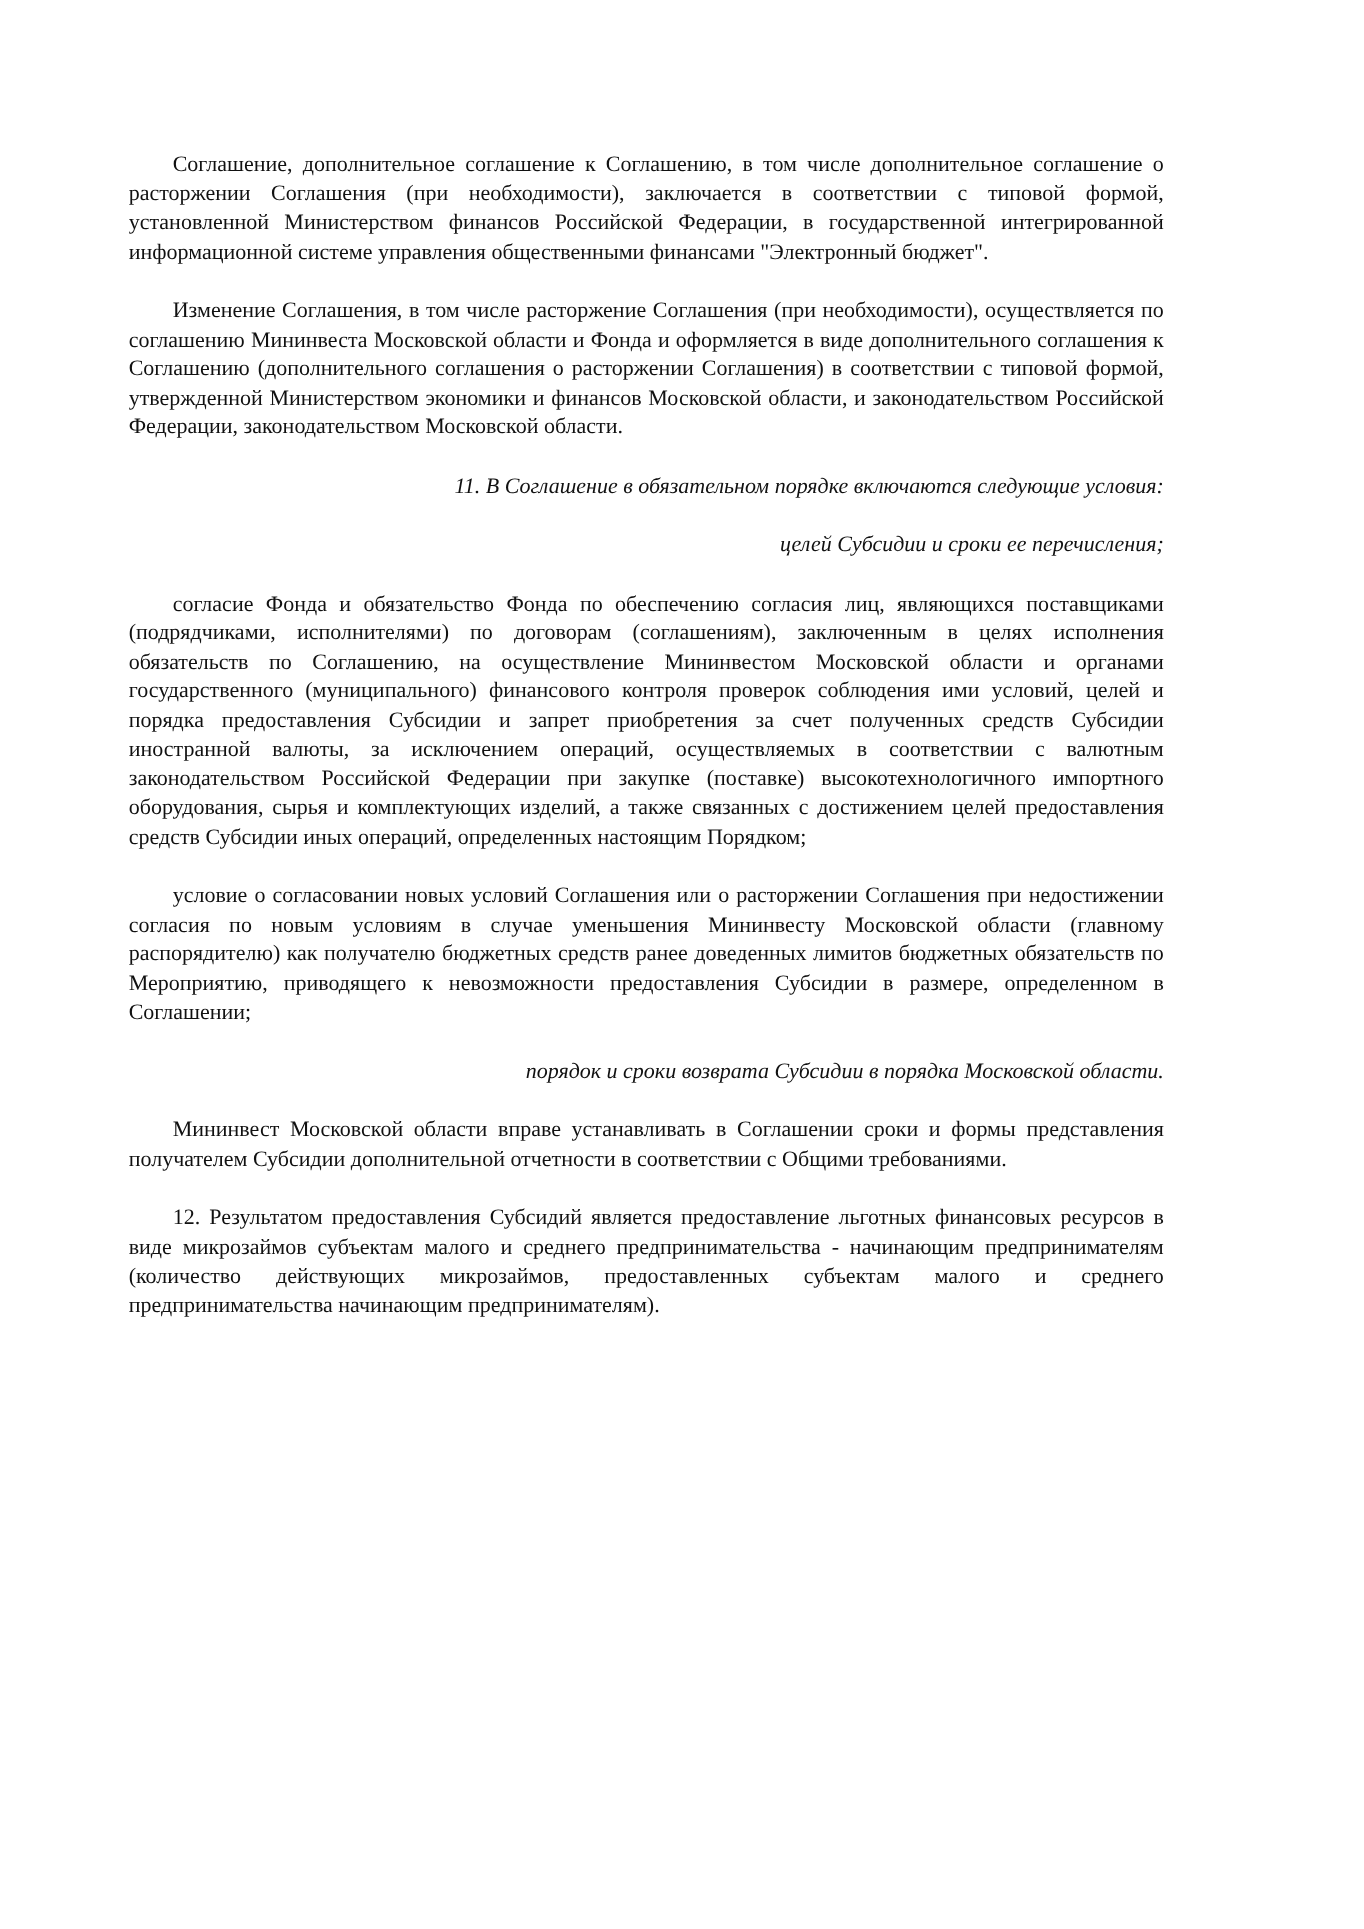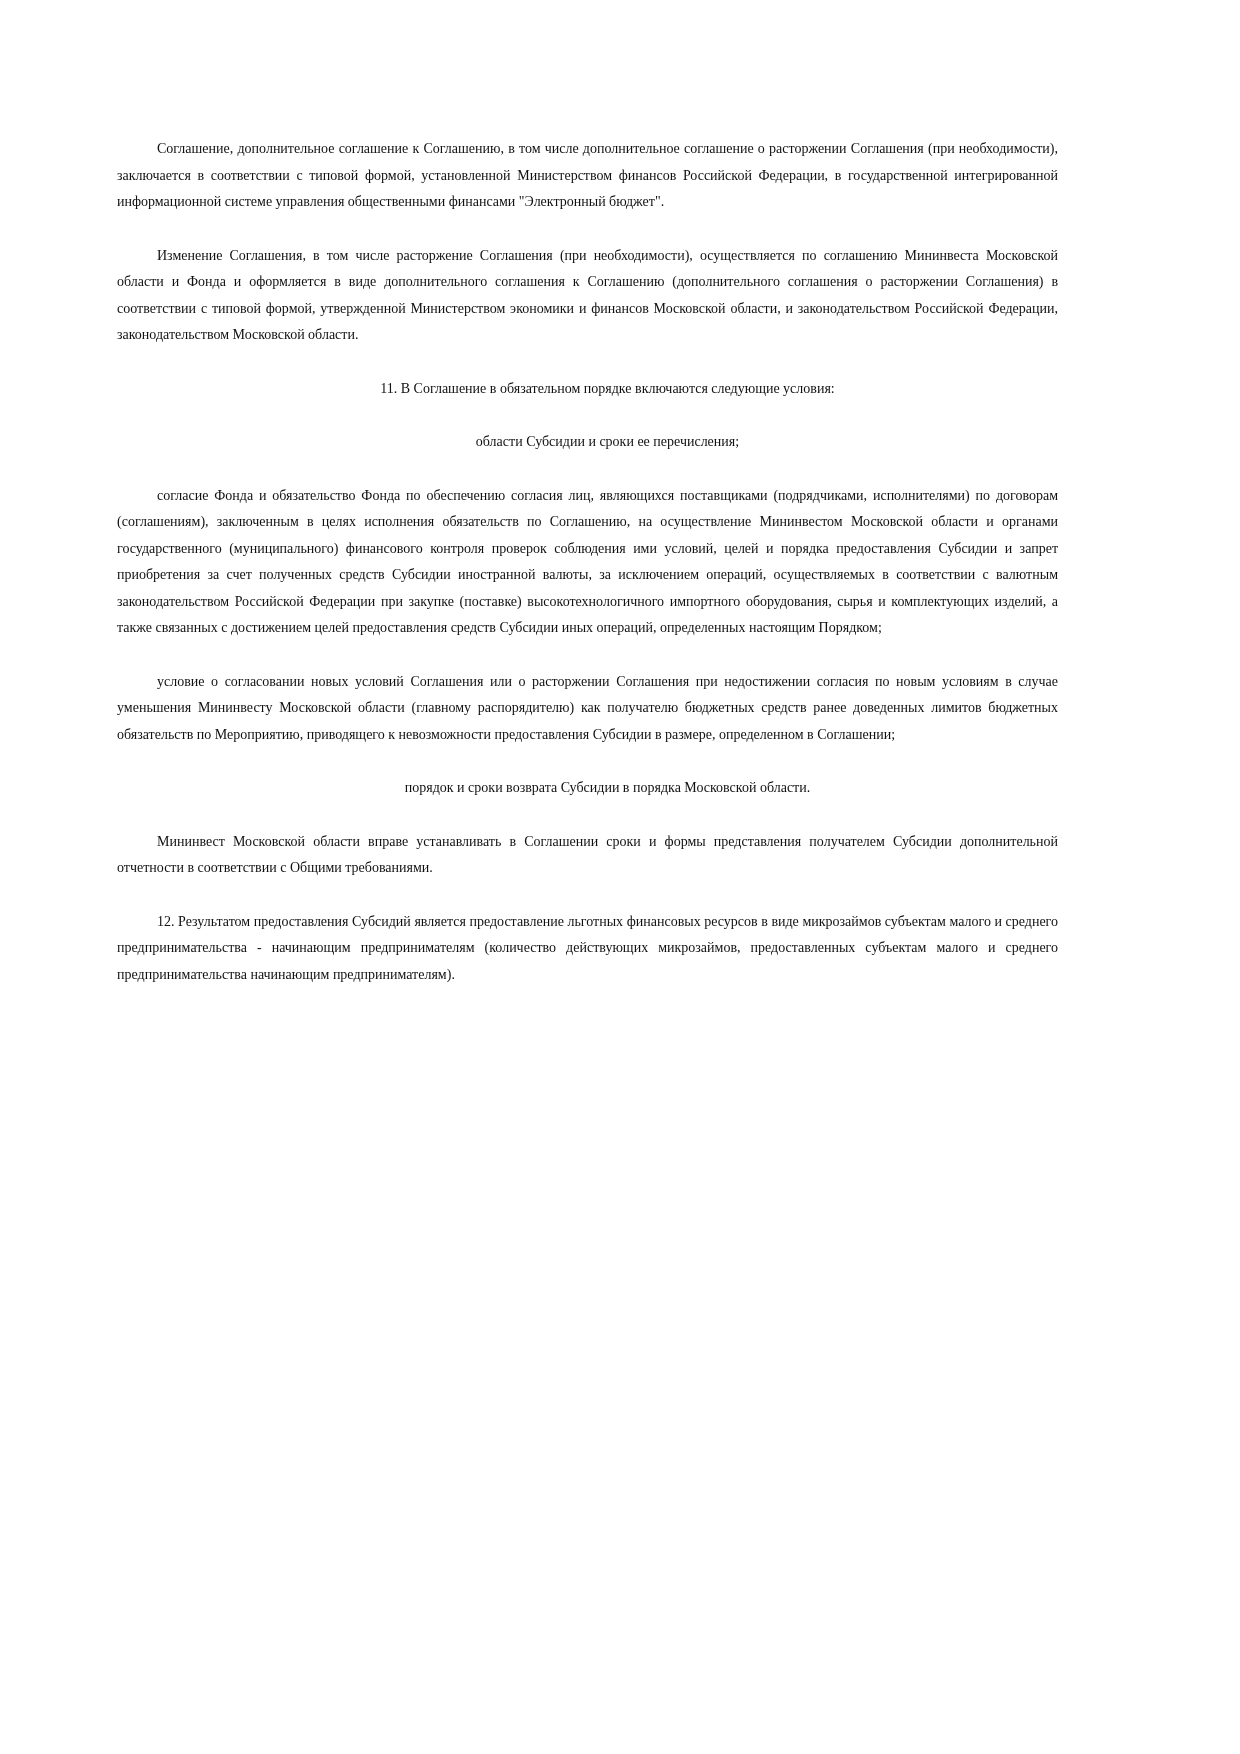--- a/index.html
+++ b/index.html
@@ -3,37 +3,37 @@
 <meta charset="utf-8">
 <style>
   html, body { margin: 0; padding: 0; background: #ffffff; }
   body { width: 1240px; height: 1754px; position: relative; overflow: hidden; }
   .page {
     position: absolute;
     left: 117px;
     top: 136px;
     width: 941px;
     font-family: "Liberation Serif", "DejaVu Serif", serif;
-    font-size: 14px;
+    font-size: 20px;
     line-height: 26.5px;
     color: #111111;
   }
   .p {
     margin: 0 0 27px 0;
     text-align: justify;
     text-indent: 40px;
   }
-  .p.single { text-align: center; }
+  .p.single { text-align: right; font-style: italic; }
 </style>
 </head>
 <body>
 
 <div class="page">
   <p class="p">Соглашение, дополнительное соглашение к Соглашению, в том числе дополнительное соглашение о расторжении Соглашения (при необходимости), заключается в соответствии с типовой формой, установленной Министерством финансов Российской Федерации, в государственной интегрированной информационной системе управления общественными финансами "Электронный бюджет".</p>
   <p class="p">Изменение Соглашения, в том числе расторжение Соглашения (при необходимости), осуществляется по соглашению Мининвеста Московской области и Фонда и оформляется в виде дополнительного соглашения к Соглашению (дополнительного соглашения о расторжении Соглашения) в соответствии с типовой формой, утвержденной Министерством экономики и финансов Московской области, и законодательством Российской Федерации, законодательством Московской области.</p>
   <p class="p single">11. В Соглашение в обязательном порядке включаются следующие условия:</p>
-  <p class="p single">области Субсидии и сроки ее перечисления;</p>
+  <p class="p single">целей Субсидии и сроки ее перечисления;</p>
   <p class="p">согласие Фонда и обязательство Фонда по обеспечению согласия лиц, являющихся поставщиками (подрядчиками, исполнителями) по договорам (соглашениям), заключенным в целях исполнения обязательств по Соглашению, на осуществление Мининвестом Московской области и органами государственного (муниципального) финансового контроля проверок соблюдения ими условий, целей и порядка предоставления Субсидии и запрет приобретения за счет полученных средств Субсидии иностранной валюты, за исключением операций, осуществляемых в соответствии с валютным законодательством Российской Федерации при закупке (поставке) высокотехнологичного импортного оборудования, сырья и комплектующих изделий, а также связанных с достижением целей предоставления средств Субсидии иных операций, определенных настоящим Порядком;</p>
   <p class="p">условие о согласовании новых условий Соглашения или о расторжении Соглашения при недостижении согласия по новым условиям в случае уменьшения Мининвесту Московской области (главному распорядителю) как получателю бюджетных средств ранее доведенных лимитов бюджетных обязательств по Мероприятию, приводящего к невозможности предоставления Субсидии в размере, определенном в Соглашении;</p>
   <p class="p single">порядок и сроки возврата Субсидии в порядка Московской области.</p>
   <p class="p">Мининвест Московской области вправе устанавливать в Соглашении сроки и формы представления получателем Субсидии дополнительной отчетности в соответствии с Общими требованиями.</p>
   <p class="p">12. Результатом предоставления Субсидий является предоставление льготных финансовых ресурсов в виде микрозаймов субъектам малого и среднего предпринимательства - начинающим предпринимателям (количество действующих микрозаймов, предоставленных субъектам малого и среднего предпринимательства начинающим предпринимателям).</p>
 </div>
 
 </body></html>

